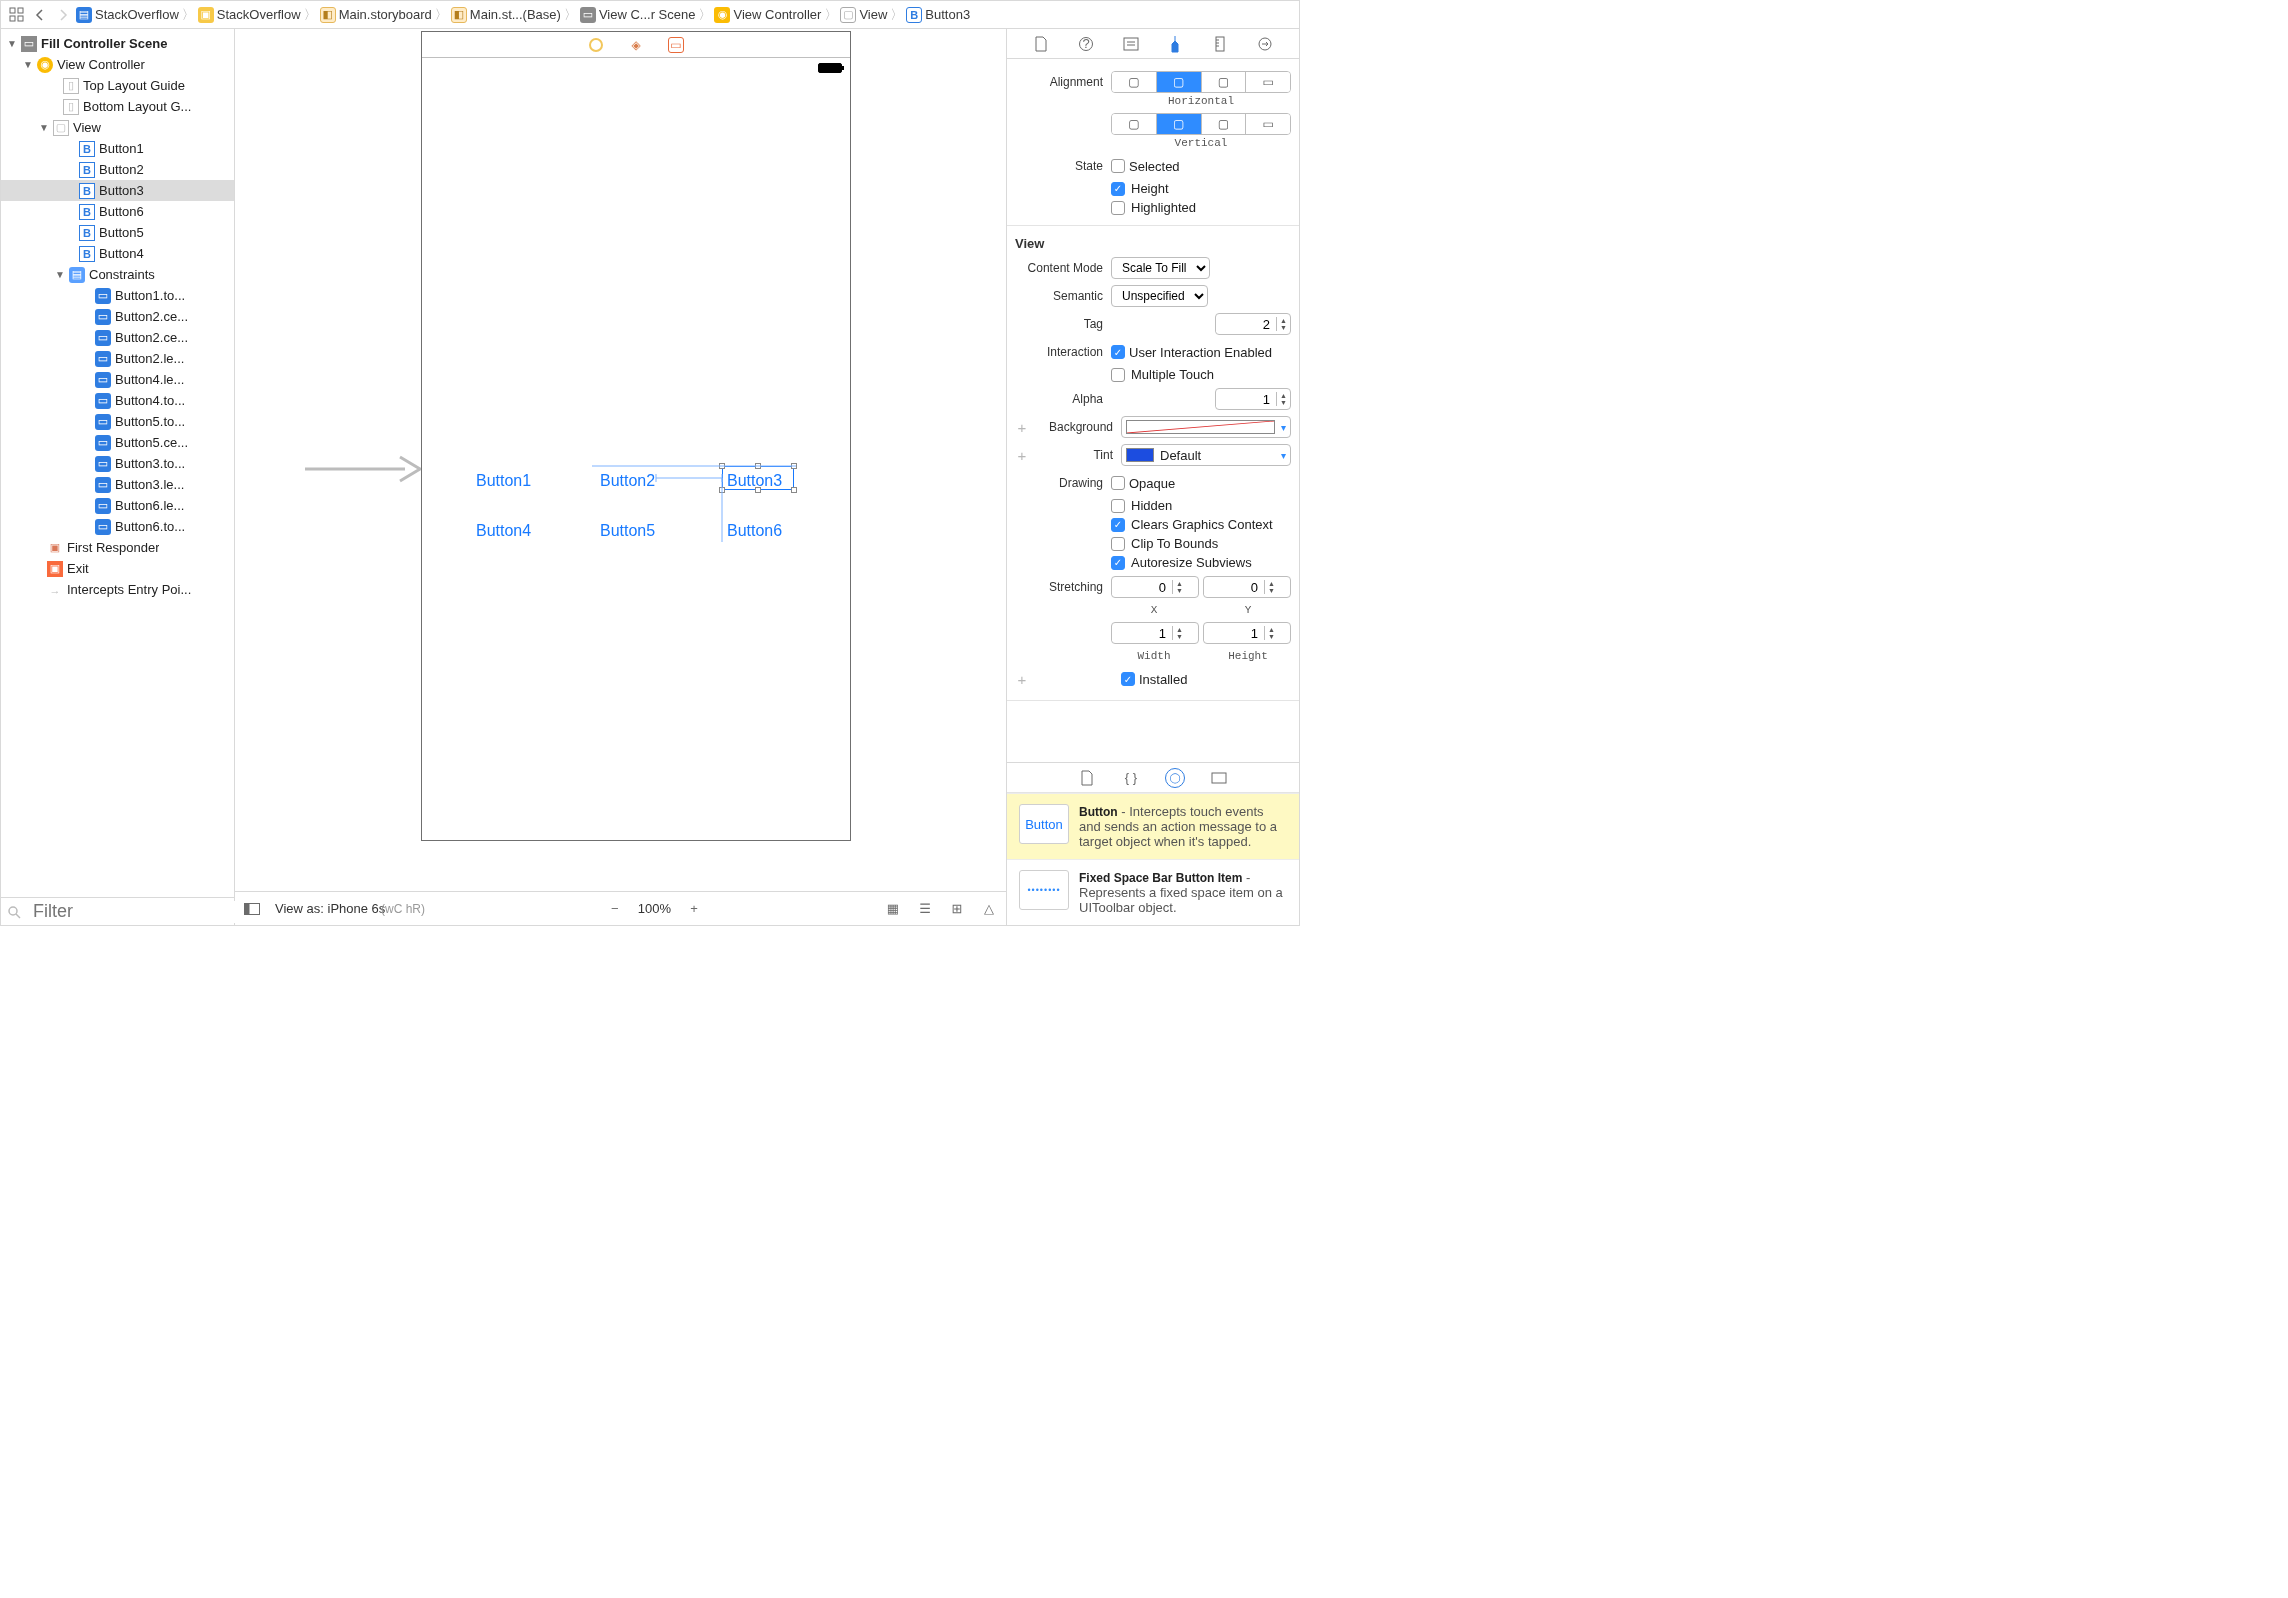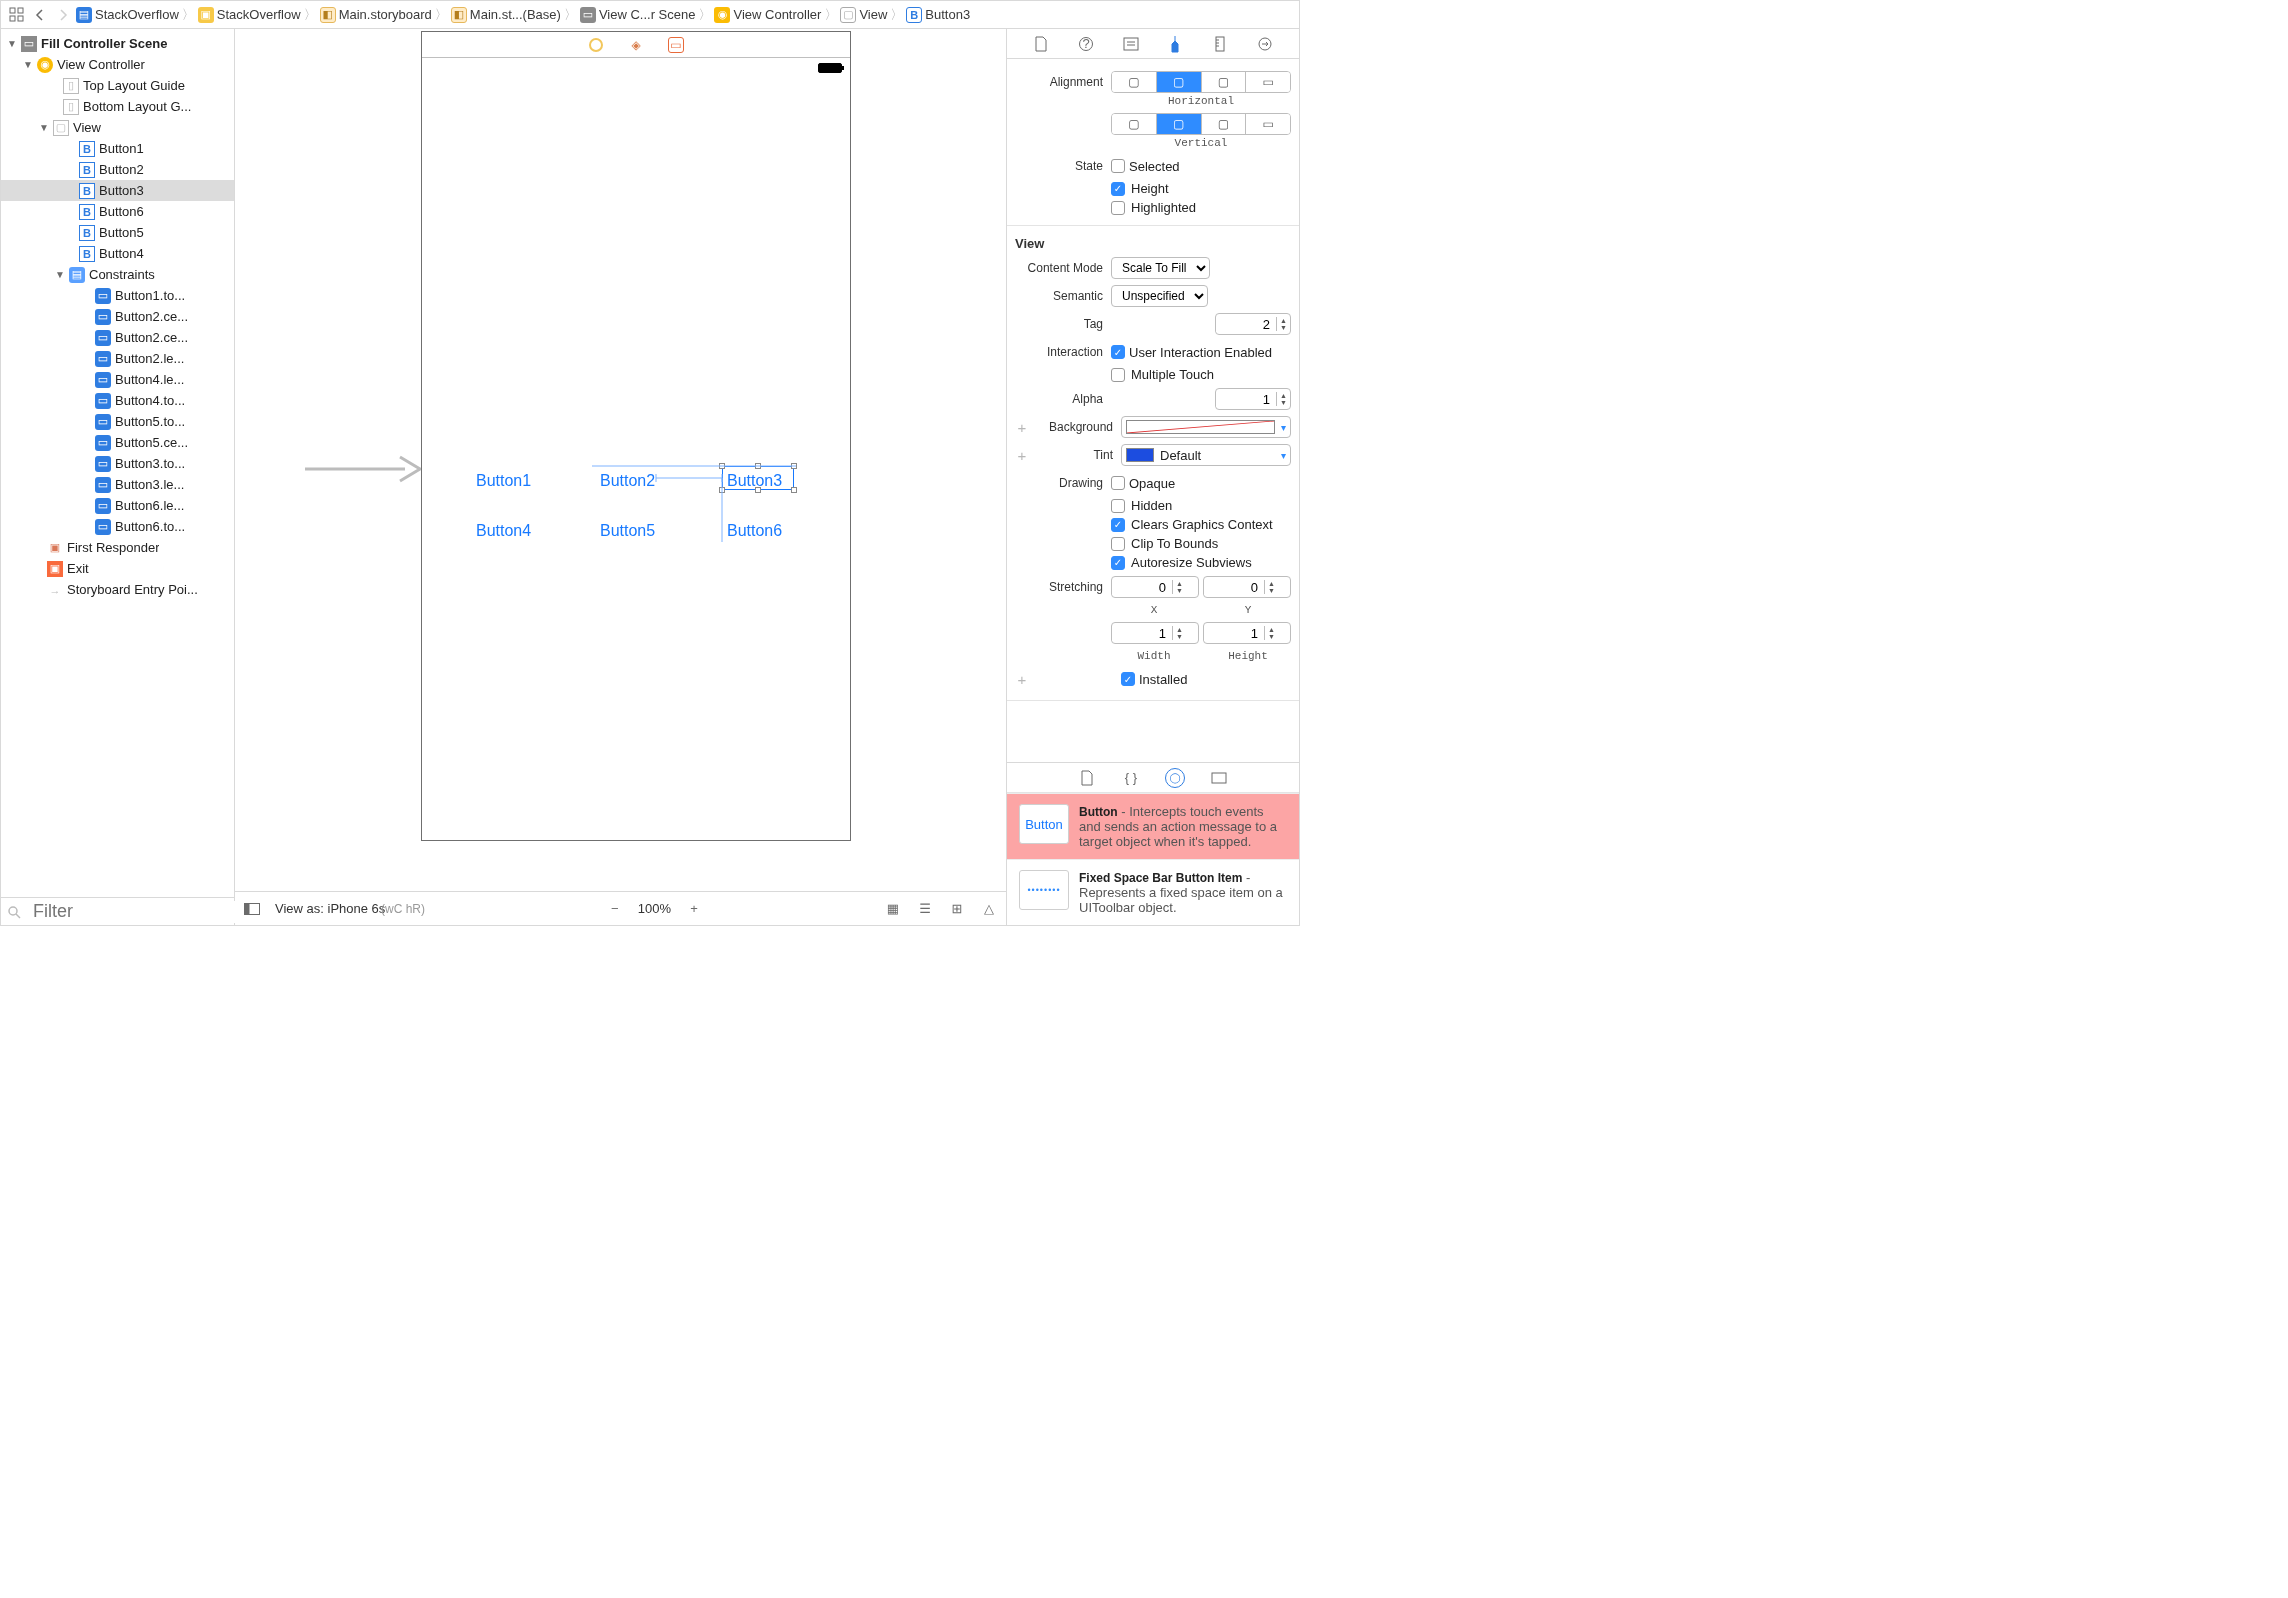--- a/index.html
+++ b/index.html
@@ -95,21 +95,21 @@
 .swatch.white{ background:#fff;}
 .pluscol { width:14px; color:#b7b7b7; text-align:center; font-size:15px; margin-right:2px;}
 .stretchgrid{ display:flex; gap:8px; margin-left:96px; margin-top:4px;}
 .stretchgrid .col{ display:flex; flex-direction:column; align-items:center; }
 
 .library { border-top:1px solid #d9d9d9; display:flex; flex-direction:column;}
 .lib-tabs{ height:30px; display:flex; align-items:center; justify-content:center; gap:24px; border-bottom:1px solid #e4e4e4;}
 .lib-tabs .lt{ width:20px; height:20px; display:flex; align-items:center; justify-content:center; color:#6b6b6b;}
 .lib-tabs .lt.active{ color:#2f7de1; border:1.5px solid #2f7de1; border-radius:50%; font-size:10px;}
 .lib-item{ display:flex; gap:10px; padding:10px 12px; border-top:1px solid #ececec;}
-.lib-item.tinted{ background:#fca5a5;}
+.lib-item.tinted{ background:#fef9c3;}
 .lib-thumb{ width:50px; height:40px; border:1px solid #cfcfcf; border-radius:3px; display:flex; align-items:center; justify-content:center; color:#1779ff; font-size:13px; background:#fff;}
 .lib-thumb.dots::before{ content:"••••••••"; letter-spacing:1px; color:#2f8cff; font-size:9px;}
 .lib-text{ flex:1; font-size:11px; color:#555;}
 .lib-text b{ font-size:12px; color:#222;}
 svg { display:block; }
 </style>
 </head>
 <body>
 
 <div class="app">
@@ -308,21 +308,21 @@
             <span class="lbl">First Responder</span>
           </div>
         <div class="row" style="padding-left:32px">
             <span class="disc"></span>
             <span class="rowicon ic-exit">▣</span>
             <span class="lbl">Exit</span>
           </div>
         <div class="row" style="padding-left:32px">
             <span class="disc"></span>
             <span class="rowicon ic-arrow">→</span>
-            <span class="lbl">Storyboard Entry Poi...</span>
+            <span class="lbl">Intercepts Entry Poi...</span>
           </div>
       </div>
       <div class="filterbar">
         <span>
           <svg width="14" height="14" viewBox="0 0 14 14">
               <circle cx="6" cy="6" r="4" fill="none" stroke="#bbb" stroke-width="1.5"></circle>
               <line x1="9" y1="9" x2="13" y2="13" stroke="#bbb" stroke-width="1.5"></line>
             </svg>
         </span>
         <input type="text" placeholder="Filter" style="">

